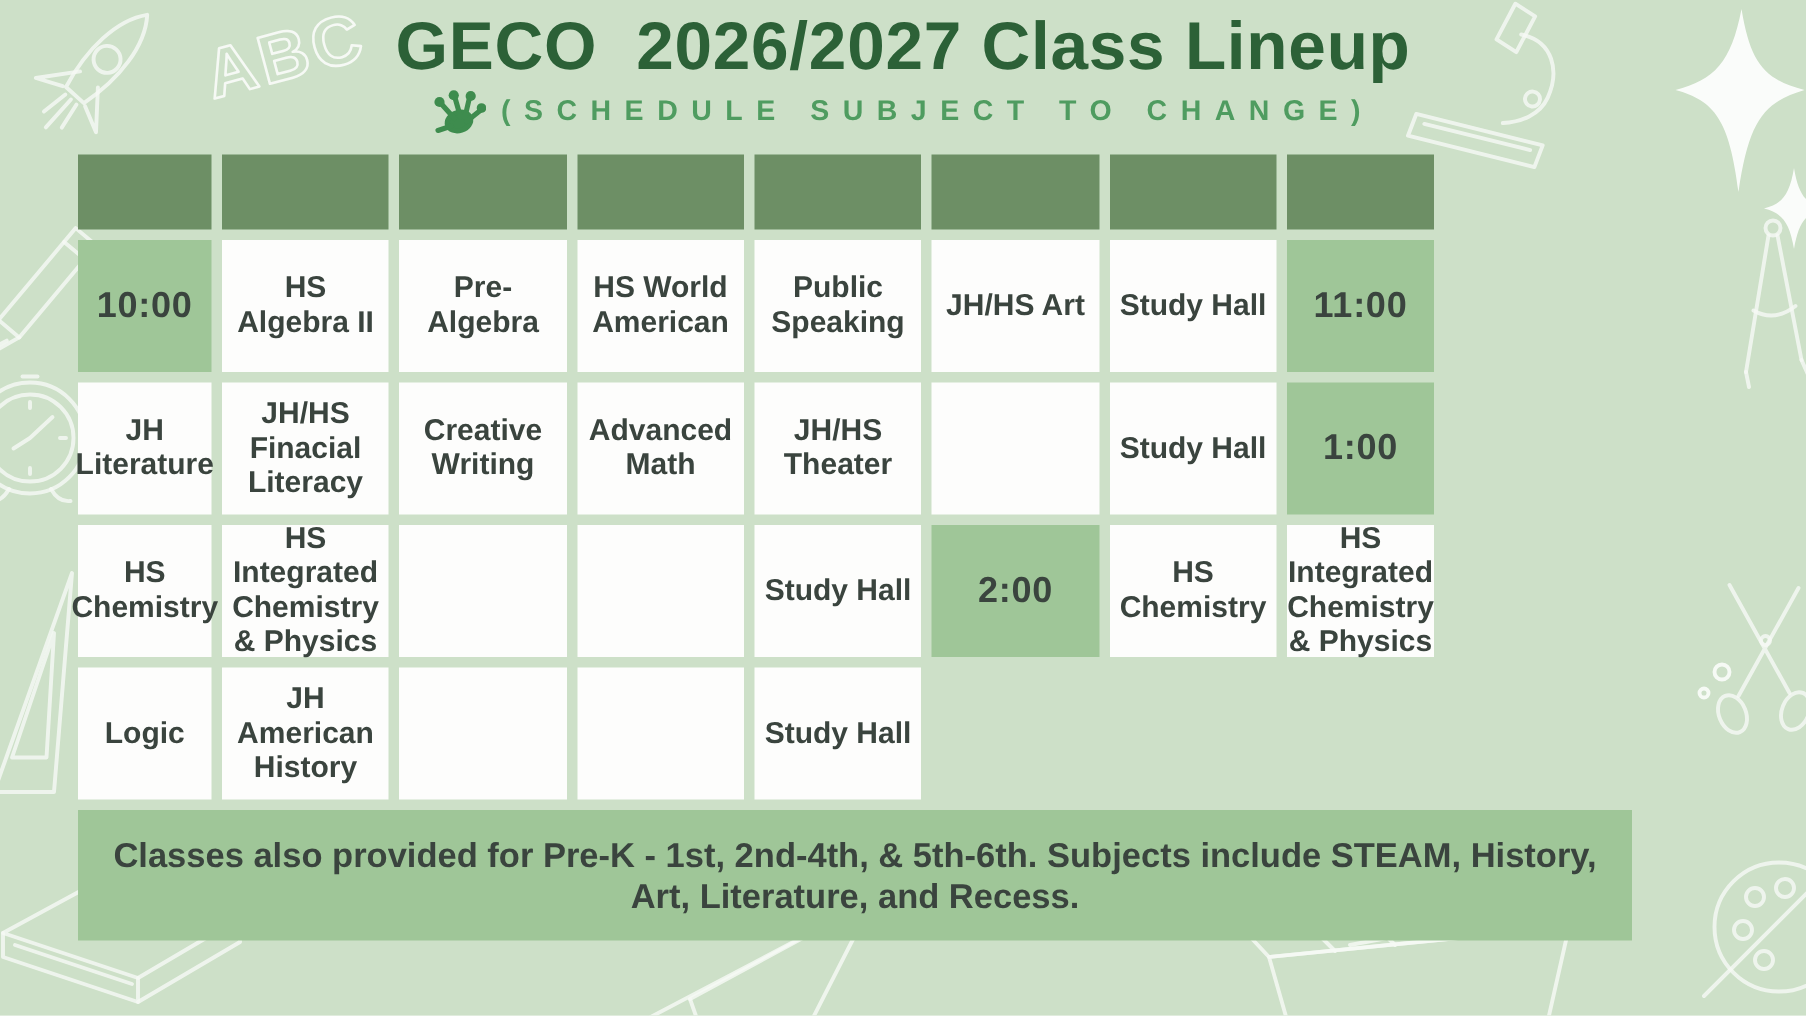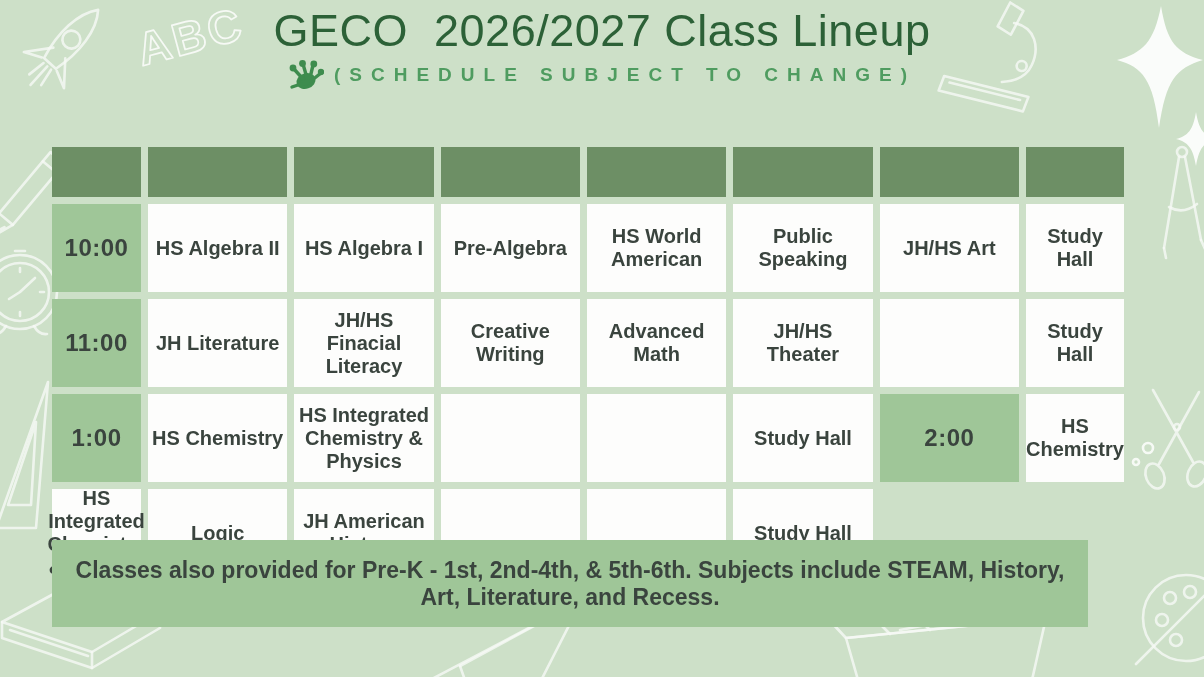--- a/index.html
+++ b/index.html
@@ -11,40 +11,39 @@
     font-family:"Liberation Sans","DejaVu Sans",sans-serif;
   }
   .doodles{position:absolute;inset:0;z-index:0;}
   .doodles *{stroke:#ffffff;stroke-width:2.6;fill:none;stroke-linecap:round;stroke-linejoin:round;opacity:.82;}
   .doodles .solid{fill:#ffffff;stroke:none;opacity:.9;}
   .doodles text{stroke-width:1.7;font-family:"Liberation Sans",sans-serif;font-weight:bold;}
 
   .header{position:absolute;top:6px;left:0;width:100%;text-align:center;z-index:2;}
   .title{
     margin:0;
-    font-size:45px;font-weight:normal;letter-spacing:.5px;
+    font-size:45px;font-weight:bold;letter-spacing:.5px;
     color:#2c6137;white-space:pre-wrap;line-height:1.1;
   }
   .subtitle-row{
     margin-top:3px;
     display:flex;align-items:center;justify-content:center;gap:10px;
   }
   .subtitle{
     font-size:19px;font-weight:bold;letter-spacing:9px;
     color:#4f9c60;
   }
   .frog-icon{flex:0 0 auto;}
 
   .grid{
-    position:absolute;left:52px;top:103px;width:1072px;z-index:2;
+    position:absolute;left:52px;top:103px;width:904px;z-index:2;
     display:grid;
     grid-template-columns:89px repeat(6,1fr) 98px;
     grid-template-rows:50px repeat(4,88px);
     gap:7px;
-    margin-top:44px;
   }
   .cell{
     display:flex;align-items:center;justify-content:center;
     text-align:center;
     font-weight:bold;color:#3a443e;
     padding:0 3px;box-sizing:border-box;
     line-height:1.15;
   }
   .cell.head{background:#6d8f65;}
   .cell.time{background:#9fc698;font-size:24px;letter-spacing:.5px;}
@@ -163,21 +162,20 @@
     <div class="cell head"></div>
     <div class="cell head"></div>
     <div class="cell head"></div>
     <div class="cell head"></div>
     <div class="cell head"></div>
     <div class="cell head"></div>
     <div class="cell head"></div>
 
     <div class="cell time">10:00</div>
     <div class="cell class">HS Algebra II</div>
-    <div class="cell class">HS Algebra I</div>
     <div class="cell class">Pre-Algebra</div>
     <div class="cell class">HS World American</div>
     <div class="cell class">Public Speaking</div>
     <div class="cell class">JH/HS Art</div>
     <div class="cell class">Study Hall</div>
 
     <div class="cell time">11:00</div>
     <div class="cell class">JH Literature</div>
     <div class="cell class">JH/HS Finacial Literacy</div>
     <div class="cell class">Creative Writing</div>

